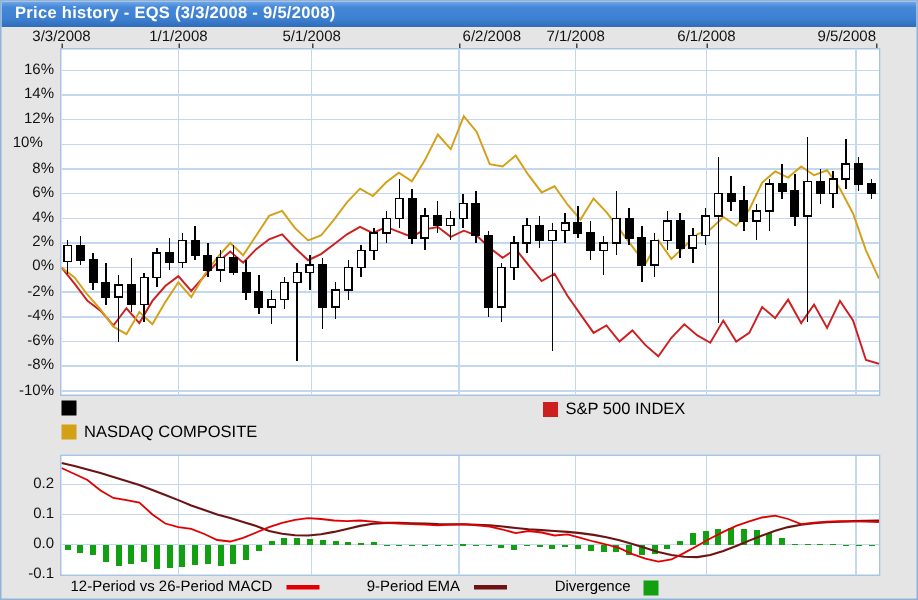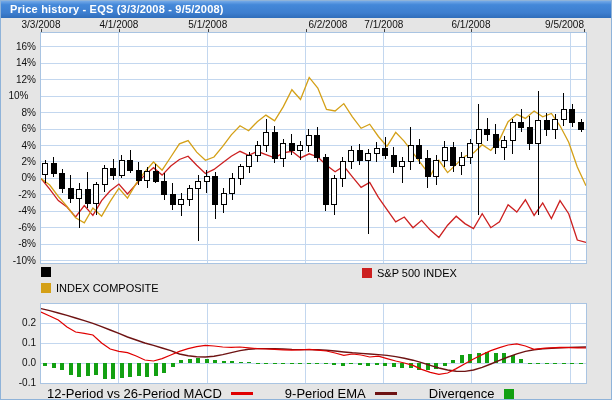--- a/index.html
+++ b/index.html
@@ -19,36 +19,36 @@
   .xlabel{position:absolute;top:0;white-space:nowrap;}
   .xtick{position:absolute;top:10px;width:1px;height:3px;background:#444;}
   .ylab{position:absolute;left:0;width:35px;text-align:right;font-size:10px;color:#111;}
   svg.plot{position:absolute;background:#fff;border:1px solid #A9C4E2;}
   #mainplot{left:39px;top:31px;}
   #macdplot{left:39px;top:302px;}
   .lg{position:absolute;display:flex;align-items:center;gap:5px;font-size:11px;color:#000;white-space:nowrap;}
   .sw{width:10px;height:10px;display:inline-block;}
   .lnsw{width:22px;height:3px;display:inline-block;}
   .sqsw{width:10px;height:10px;display:inline-block;}
-  .lgrow{position:absolute;left:46px;top:385px;display:flex;align-items:center;gap:9px;font-size:13px;color:#000;white-space:nowrap;}
+  .lgrow{position:absolute;left:46px;top:385px;display:flex;align-items:center;gap:9px;font-size:10px;color:#000;white-space:nowrap;}
   .lgrow .gap{width:14px;}
 </style>
 </head>
 <body>
 
 <div class="frame">
 
   <div class="titlebar">
     <span>Price history - EQS (3/3/2008 - 9/5/2008)</span>
   </div>
 
   <div class="xrow" id="xrow">
       <span class="xlabel" style="left: 40px; transform: translateX(-50%);">3/3/2008</span>
       <span class="xtick" style="left: 40px;"></span>
-      <span class="xlabel" style="left: 117.935px; transform: translateX(-50%);">4/1/2008</span>
+      <span class="xlabel" style="left: 117.935px; transform: translateX(-50%);">1/1/2008</span>
       <span class="xtick" style="left: 117.935px;"></span>
       <span class="xlabel" style="left: 206.77px; transform: translateX(-50%);">5/1/2008</span>
       <span class="xtick" style="left: 206.77px;"></span>
       <span class="xlabel" style="left: 304.87px; transform: translateX(-50%); margin-left: 22px;">6/2/2008</span>
       <span class="xtick" style="left: 304.87px;"></span>
       <span class="xlabel" style="left: 382.805px; transform: translateX(-50%);">7/1/2008</span>
       <span class="xtick" style="left: 382.805px;"></span>
       <span class="xlabel" style="left: 470.005px; transform: translateX(-50%);">6/1/2008</span>
       <span class="xtick" style="left: 470.005px;"></span>
       <span class="xlabel" style="right: 27px;">9/5/2008</span>
@@ -227,21 +227,21 @@
 
   <div class="lg" style="left:40px;top:266px;">
     <span class="sw" style="background: rgb(0, 0, 0);"></span>
   </div>
   <div class="lg" style="left:315px;top:266px;padding-left:46px;">
     <span class="sw" style="background: rgb(204, 32, 32);"></span>
     <span>S&amp;P 500 INDEX</span>
   </div>
   <div class="lg" style="left:40px;top:281px;">
     <span class="sw" style="background: rgb(212, 160, 23);"></span>
-    <span>INDEX COMPOSITE</span>
+    <span>NASDAQ COMPOSITE</span>
   </div>
 
   <div id="ylabs-macd">
       <span class="ylab" style="top: 316px;">0.2</span>
       <span class="ylab" style="top: 336px;">0.1</span>
       <span class="ylab" style="top: 356px;">0.0</span>
       <span class="ylab" style="top: 376px;">-0.1</span>
     </div>
 
   <svg class="plot" id="macdplot" width="545" height="79" viewBox="0 0 545 79">

